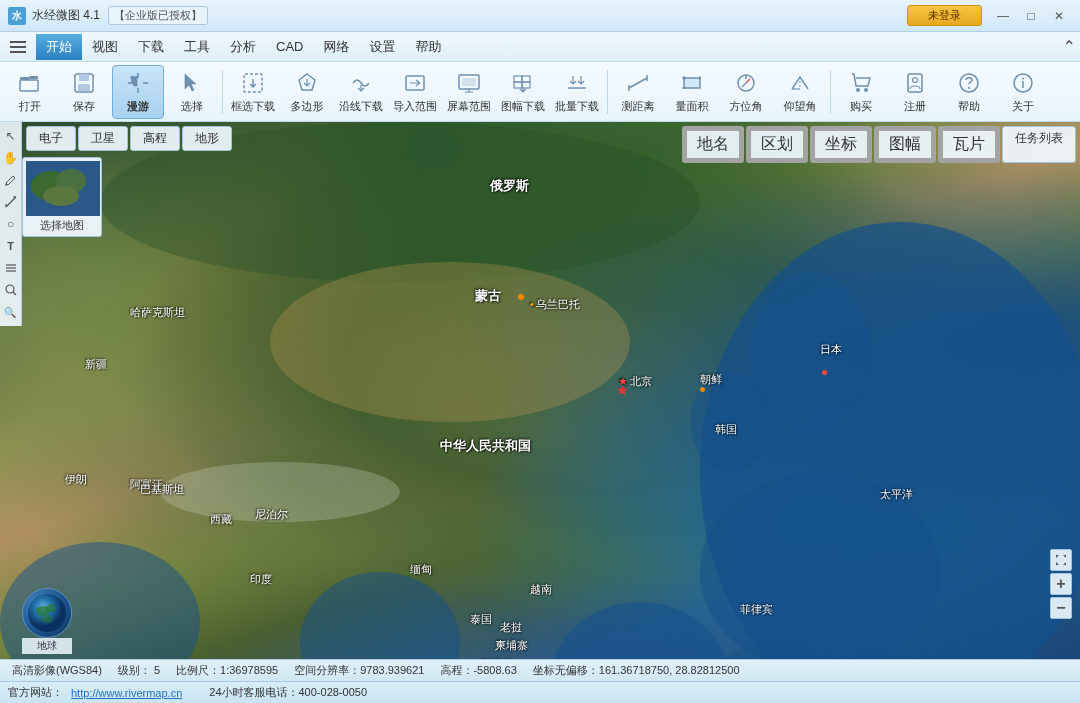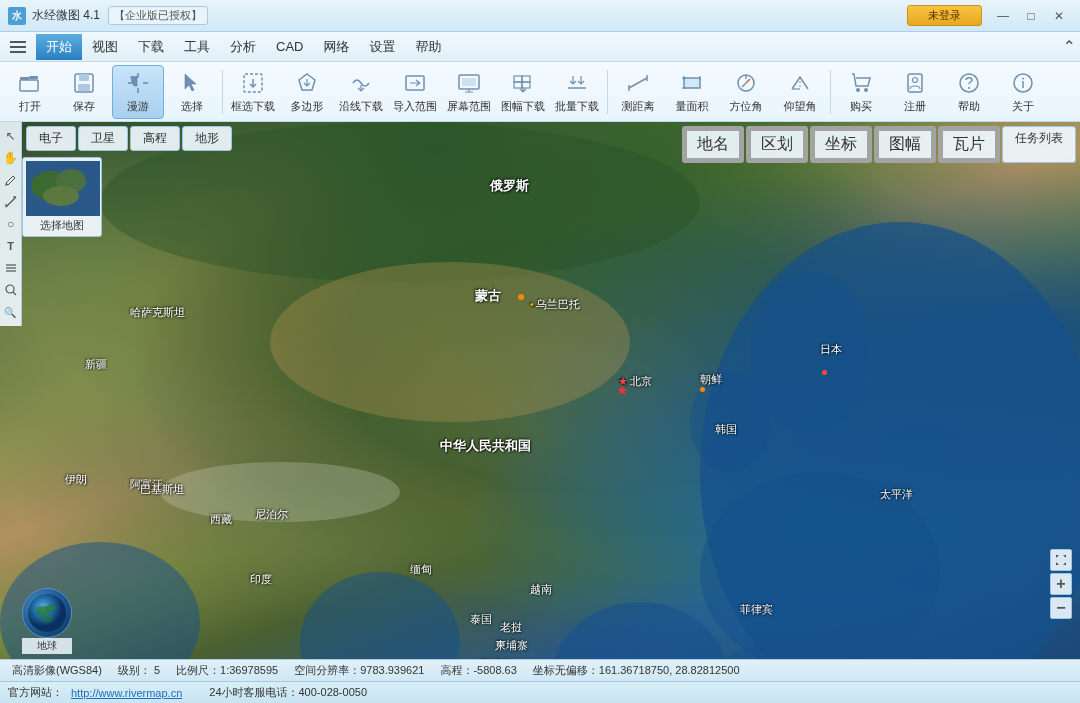--- a/index.html
+++ b/index.html
@@ -101,21 +101,21 @@
     }
     .tb-btn {
       display: flex; flex-direction: column; align-items: center; justify-content: center;
       width: 52px; height: 54px;
       cursor: pointer;
       border-radius: 4px;
       color: #333;
       font-size: 11px;
       gap: 2px;
     }
-    .tb-btn.active { background: linear-gradient(to bottom, #c8e4f8, #a8d0f0); border: 1px solid #70b0e0; }
+    .tb-btn.active { background: linear-gradient(to bottom, #c8e4f8, #a8d0f0); border: 1px solid #70b0e0; font-weight: bold; }
     .tb-icon {
       width: 28px; height: 28px;
       display: flex; align-items: center; justify-content: center;
       font-size: 18px;
     }
     .tb-separator { width: 1px; height: 44px; background: #c0d8ec; margin: 0 2px; }
 
     
     #map-area {
       position: relative;

